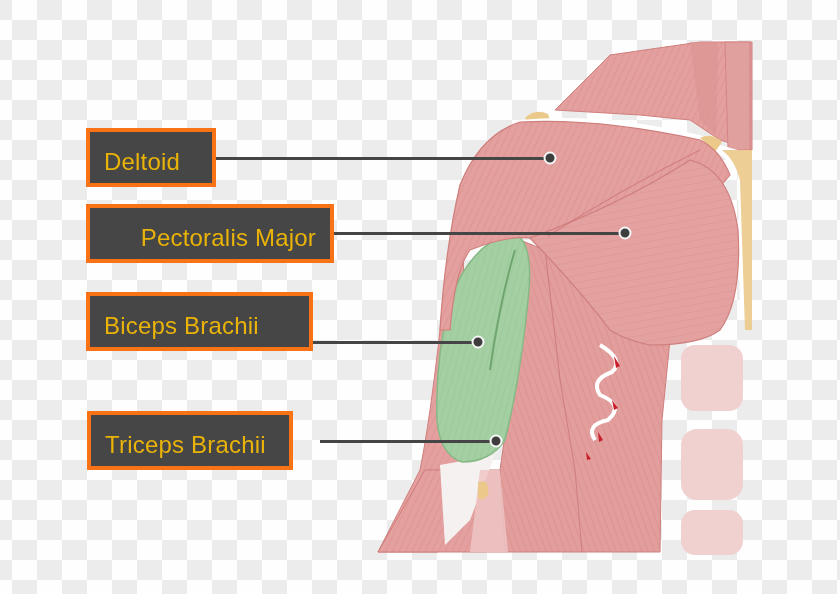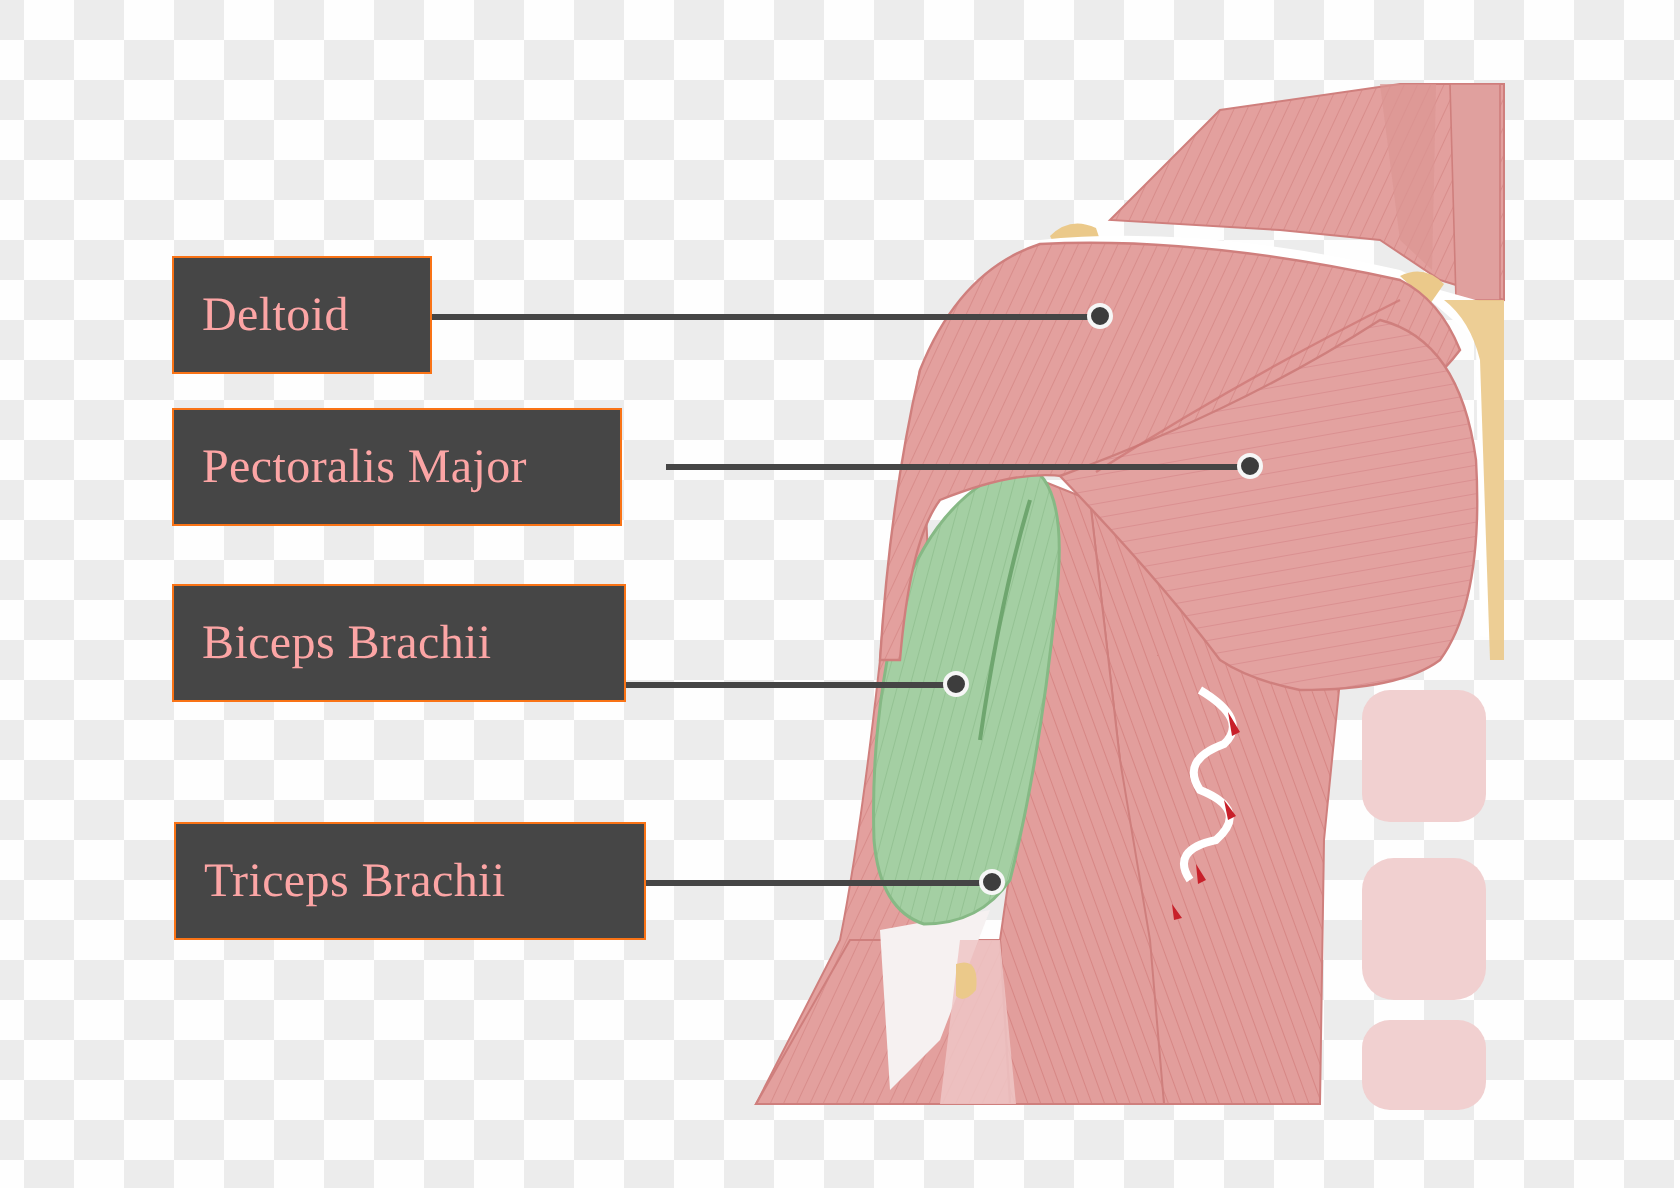--- a/index.html
+++ b/index.html
@@ -17,25 +17,25 @@
     position:absolute; inset:0;
     background-color:#fefefe;
     background-image:
       linear-gradient(90deg, transparent 0 0),
       conic-gradient(#ececec 25%, #fefefe 0 50%, #ececec 0 75%, #fefefe 0);
     background-size:50px 40px;
     background-position:12px 0;
   }
   svg.art { position:absolute; left:0; top:0; }
   .label {
-    position:absolute; background:#464646; color:#fca5a5;
+    position:absolute; background:#464646; color:#eab308;
     font-size:24px; line-height:59px; height:59px;
     padding:0 14px 0 14px; box-sizing:border-box;
-    border:1px solid #f97316; white-space:nowrap;
-    font-family:Liberation Serif, serif; letter-spacing:0.2px;
+    border:4px solid #f97316; white-space:nowrap;
+    font-family:Liberation Sans, sans-serif; letter-spacing:0.2px;
   }
   .leader { position:absolute; height:3px; background:#454545; }
   .dot {
     position:absolute; width:9px; height:9px; border-radius:50%;
     background:#3d3d3d; border:2px solid #f6f6f6;
     transform:translate(-50%,-50%);
   }
 </style>
 </head>
 <body>
@@ -113,21 +113,21 @@
     <path d="M548 236 Q620 190 700 150" fill="none" stroke="#cc7472" stroke-width="1.2" opacity="0.7"></path>
   </g>
 </svg>
 
 <div class="leader" style="left:215px; top:157px; width:335px;"></div>
 <div class="dot" style="left:550px; top:158px;"></div>
 <div class="label" style="left:86px; top:128px; width:130px;">Deltoid</div>
 
 <div class="leader" style="left:333px; top:232px; width:292px;"></div>
 <div class="dot" style="left:625px; top:233px;"></div>
-<div class="label" style="left:86px; top:204px; width:225px;">Pectoralis Major</div>
+<div class="label" style="left:86px; top:204px; width:248px;text-align:right;">Pectoralis Major</div>
 
 <div class="leader" style="left:312px; top:341px; width:166px;"></div>
 <div class="dot" style="left:478px; top:342px;"></div>
 <div class="label" style="left:86px; top:292px; width:227px;">Biceps Brachii</div>
 
 <div class="leader" style="left:320px; top:440px; width:176px;"></div>
 <div class="dot" style="left:496px; top:441px;"></div>
-<div class="label" style="left:87px; top:411px; width:236px;">Triceps Brachii</div>
+<div class="label" style="left:87px; top:411px; width:206px;">Triceps Brachii</div>
 
 </body></html>

